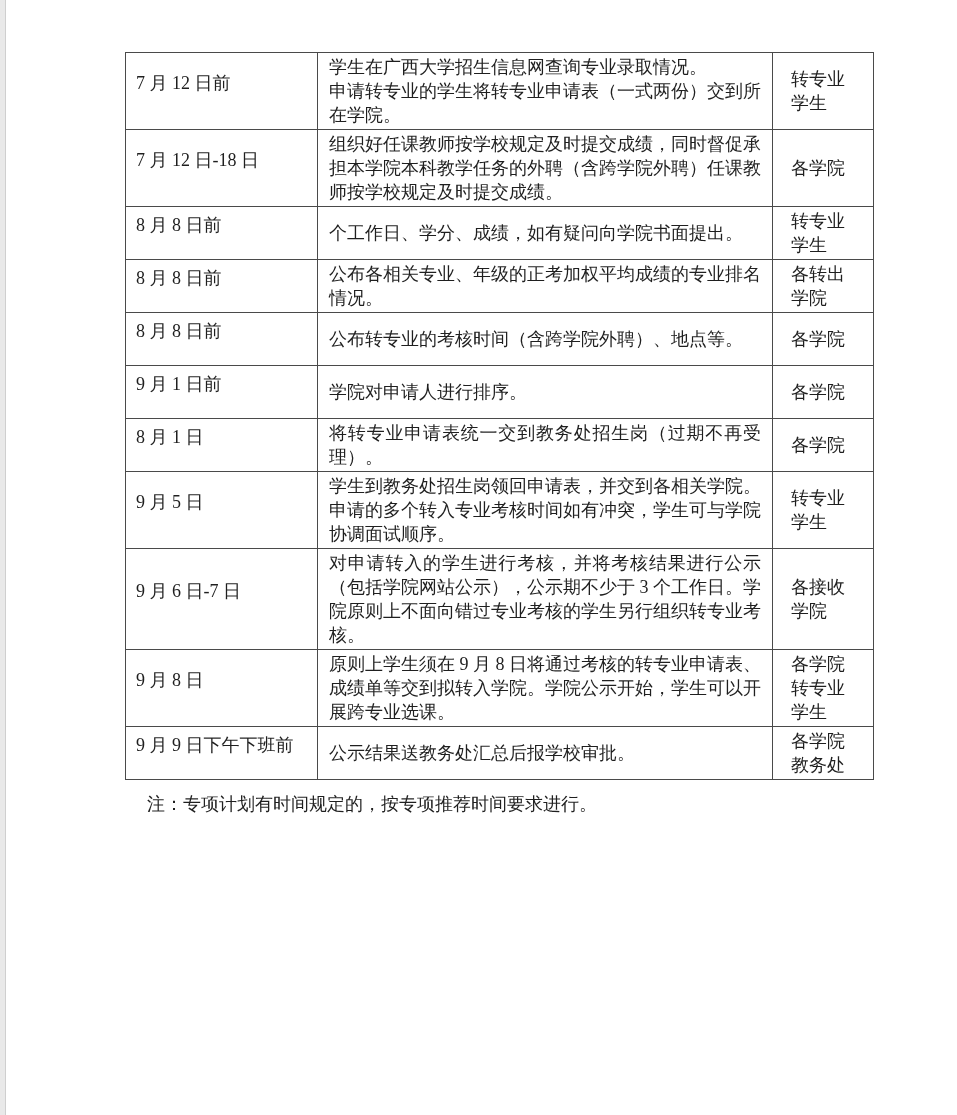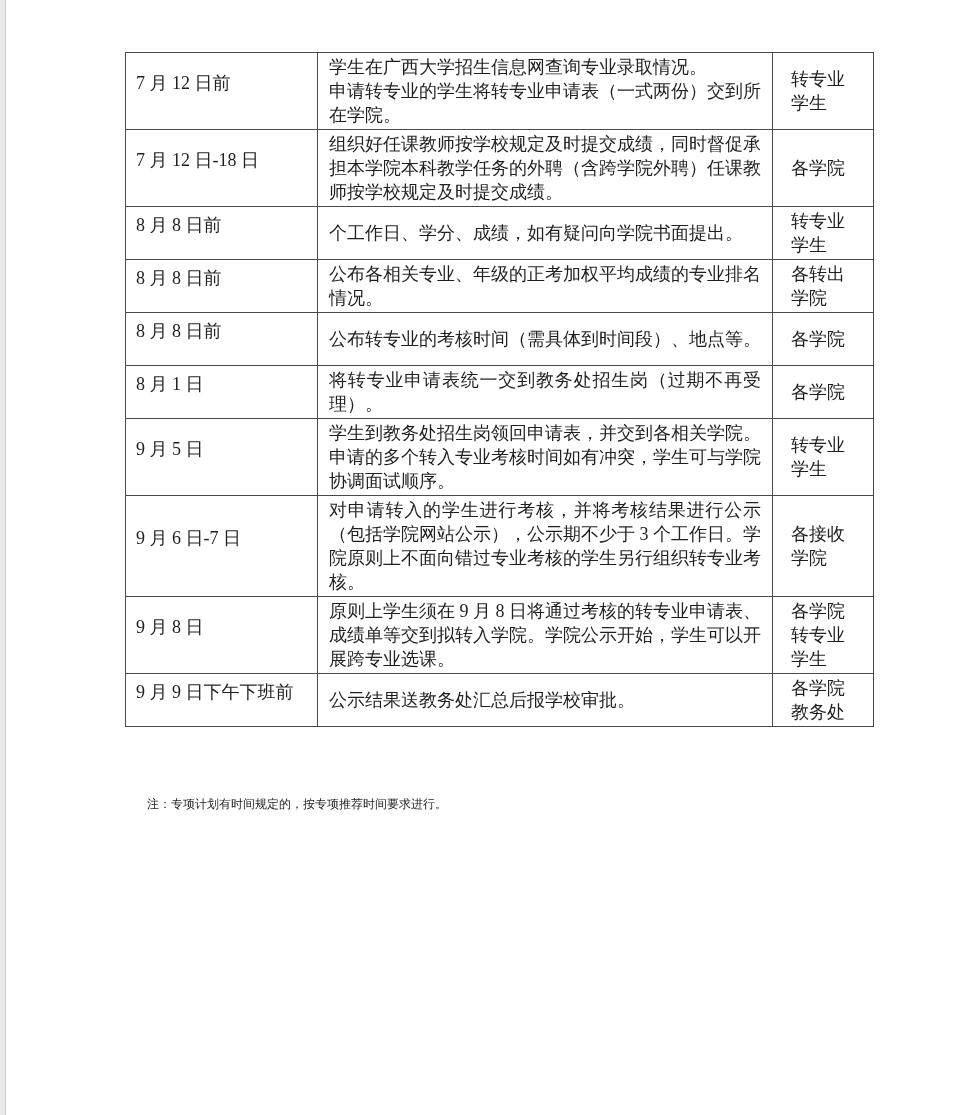--- a/index.html
+++ b/index.html
@@ -37,21 +37,21 @@
     vertical-align:middle;
     height:32px;
     color:var(--text-color);
     word-break:break-all;
   }
   td.date{padding:2px 6px 18px 10px;}
   td.task{padding:2px 11px;text-align:justify;}
   td.resp{padding:2px 4px 2px 18px;}
   .note{
     position:absolute;left:147px;top:792px;
-    font-size:12px;line-height:24px;
+    font-size:18px;line-height:24px;
     color:var(--text-color);
     white-space:nowrap;
   }
 </style>
 </head>
 <body>
 
 <div class="left-strip"></div>
 
 <div>
@@ -98,21 +98,30 @@
             <div>公布各相关专业、年级的正考加权平均成绩的专业排名情况。</div>
           </td>
           <td class="resp">
             <div>各转出</div>
             <div>学院</div>
           </td>
         </tr>
         <tr>
           <td class="date">8 月 8 日前</td>
           <td class="task">
-            <div>公布转专业的考核时间（需具体到时间段）、地点等。</div>
+            <div>公布转专业的考核时间（含跨学院外聘）、地点等。</div>
+          </td>
+          <td class="resp">
+            <div>各学院</div>
+          </td>
+        </tr>
+        <tr>
+          <td class="date">9 月 1 日前</td>
+          <td class="task">
+            <div>学院对申请人进行排序。</div>
           </td>
           <td class="resp">
             <div>各学院</div>
           </td>
         </tr>
         <tr>
           <td class="date">8 月 1 日</td>
           <td class="task">
             <div>将转专业申请表统一交到教务处招生岗（过期不再受理）。</div>
           </td>

